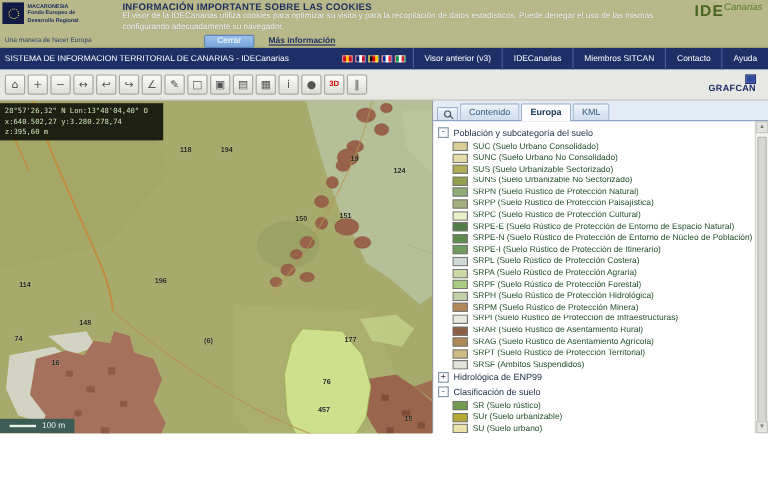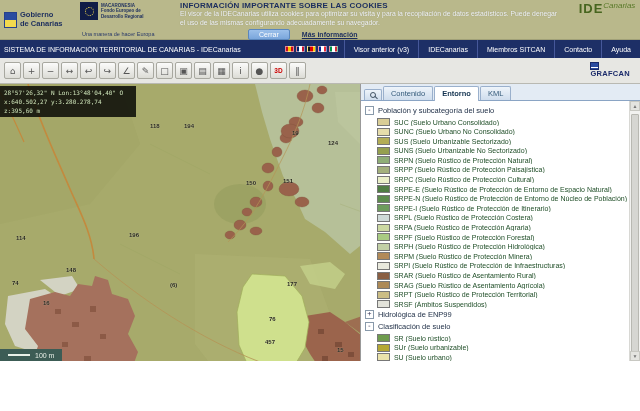--- a/index.html
+++ b/index.html
@@ -38,21 +38,21 @@
   
   .toolbar{height:26px;background:#e7e7e3;border-bottom:1px solid #b9b9b2;display:flex;align-items:center;padding:0 4px}
   .tools{display:flex;gap:2px}
   .tbtn{width:17px;height:17px;background:linear-gradient(180deg,#fbfbfa,#dcdcd6);border:1px solid #a8a8a0;border-radius:2px;font-size:9px;color:#555;display:flex;align-items:center;justify-content:center;cursor:pointer;padding:0;font-family:"DejaVu Sans",sans-serif}
   .tbtn.accent{color:#c00;font-weight:bold;font-size:6.5px;font-family:"Liberation Sans",sans-serif}
   .searchbar{display:flex;align-items:center;gap:3px;margin-left:62px}
   .search-input{width:100px;height:15px;border:1px solid #999;font-size:7px;padding:0 3px;background:#fff;color:#444}
   .sbtn{height:15px;background:linear-gradient(180deg,#f6f6f4,#d8d8d2);border:1px solid #a0a098;border-radius:2px;font-size:7px;color:#333;padding:0 6px;display:flex;align-items:center;gap:3px;cursor:pointer}
   .mag{width:6px;height:6px;border:1.3px solid #456;border-radius:50%;position:relative;display:inline-block;flex:none}
   .mag::after{content:"";position:absolute;width:4px;height:1.3px;background:#456;transform:rotate(45deg);right:-3px;bottom:-1px}
-  .grafcan{margin-left:auto;display:flex;flex-direction:column;align-items:flex-start;padding-right:6px}
+  .grafcan{margin-left:auto;display:flex;flex-direction:column;align-items:flex-end;padding-right:6px}
   .grafcan-icon{width:9px;height:8px;background:linear-gradient(180deg,#2a4ba0 0 30%,#fff 30% 40%,#2a4ba0 40% 70%,#fff 70% 80%,#2a4ba0 80% 100%);border:1px solid #1a2a6a}
   .grafcan-text{font-size:7.5px;font-weight:bold;color:#1a2a6a;letter-spacing:.3px;line-height:1.1}
 
   
   .main{display:flex;height:277px}
   .map{width:420px;position:relative;overflow:hidden;background:#a7aa6b;cursor:crosshair}
   .coords{position:absolute;left:0;top:2px;background:rgba(12,14,8,.88);color:#cde3b8;font-family:"DejaVu Sans Mono",monospace;font-size:6px;line-height:1.5;padding:2px 4px;max-width:136px}
   .scalebox{position:absolute;left:0;bottom:0;background:#3c5c55;color:#e8f0e8;font-size:7px;height:12px;display:flex;align-items:center;gap:5px;padding:0 8px}
   .scaleline{width:22px;height:1.5px;background:#e8f0e8}
   .zlabel{position:absolute;font-size:6px;font-weight:bold;color:#26261a;text-shadow:0 0 1px rgba(255,255,255,.55);pointer-events:none;line-height:1}
@@ -73,27 +73,20 @@
   .pscroll{position:absolute;right:0;top:17px;bottom:0;width:11px;background:#f2f2f0;border-left:1px solid #d8d8d4}
   .pscroll .sarrow{position:absolute;left:0;right:0;height:10px;display:flex;align-items:center;justify-content:center;background:#e4e4e0;border:1px solid #c8c8c2}
   .sarrow.up{top:0}.sarrow.up::after{content:"▲";font-size:5px;color:#777}
   .sarrow.down{bottom:0}.sarrow.down::after{content:"▼";font-size:5px;color:#777}
   .pthumb{position:absolute;left:1px;right:1px;top:13px;height:245px;background:#d6d6d2;border:1px solid #b8b8b2;border-radius:1px}
 </style>
 </head>
 <body>
 
 <div class="header">
-  <div class="gob">
-    <span class="gob-shield"></span>
-    <span class="gob-text">
-      <div>Gobierno</div>
-      <div>de Canarias</div>
-    </span>
-  </div>
   <div class="mac">
     <div class="mac-row">
       <span class="mac-sq">
           <span class="mac-star"></span>
         </span>
       <span class="mac-text">
         <div>MACARONESIA</div>
         <div>Fondo Europeo de</div>
         <div>Desarrollo Regional</div>
       </span>
@@ -254,21 +247,21 @@
       <span>100 m</span>
     </div>
   </div>
 
   <div class="panel">
     <div class="tabs">
       <span class="tab tab-search">
           <span class="mag"></span>
         </span>
       <span class="tab">Contenido</span>
-      <span class="tab active">Entorno</span>
+      <span class="tab active">Europa</span>
       <span class="tab">KML</span>
     </div>
     <div class="panel-body">
       <div class="sect">
         <span class="toggle">-</span>
         <span class="sect-title">Población y subcategoría del suelo</span>
       </div>
       <div>
           <div class="litem">
             <span class="swatch" style="background: rgb(217, 205, 150);"></span>

